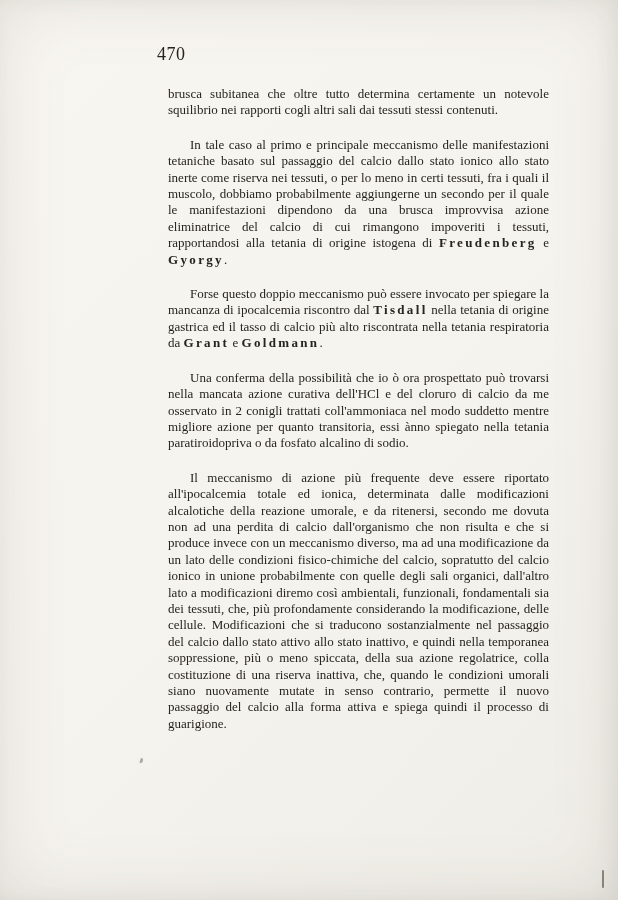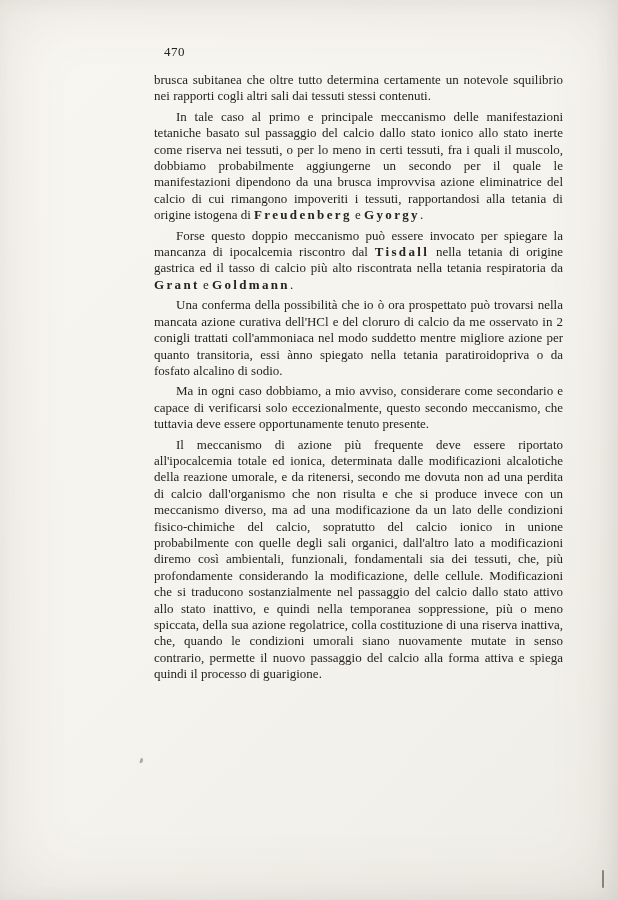--- a/index.html
+++ b/index.html
@@ -16,33 +16,33 @@
     color: #26241f;
   }
   .page {
     position: absolute;
     inset: 0;
     background: linear-gradient(135deg, #f8f6f1 0%, #f5f3ee 55%, #efede7 100%);
     box-shadow: inset 0 0 70px rgba(90,85,75,0.13), inset -6px 0 18px rgba(90,85,75,0.07);
   }
   .page-number {
     position: absolute;
-    left: 164px;
+    left: 157px;
     top: 44px;
-    font-size: 13px;
+    font-size: 18px;
     letter-spacing: 0.5px;
   }
   .text-block {
     position: absolute;
     left: 150px;
     top: 68px;
     width: 417px;
   }
   .para {
-    margin: 4px;
+    margin: 18px;
     font-size: 13px;
     line-height: 16.4px;
     text-align: justify;
     hyphens: auto;
     -webkit-hyphens: auto;
   }
   .para.indent {
     text-indent: 22px;
   }
   .spaced {
@@ -73,19 +73,18 @@
 <body>
 
 <div class="page">
   <div class="page-number">470</div>
 
   <div class="text-block" id="paragraphs">
       <p class="para"><span>brusca subitanea che oltre tutto determina certamente un notevole squilibrio nei rapporti cogli altri sali dai tessuti stessi contenuti.</span></p>
       <p class="para indent"><span>In tale caso al primo e principale meccanismo delle manifestazioni tetaniche basato sul passaggio del calcio dallo stato ionico allo stato inerte come riserva nei tessuti, o per lo meno in certi tessuti, fra i quali il muscolo, dobbiamo probabilmente aggiungerne un secondo per il quale le manifestazioni dipendono da una brusca improvvisa azione eliminatrice del calcio di cui rimangono impoveriti i tessuti, rapportandosi alla tetania di origine istogena di </span><span class="spaced">Freudenberg</span><span> e </span><span class="spaced">Gyorgy</span><span>.</span></p>
       <p class="para indent"><span>Forse questo doppio meccanismo può essere invocato per spiegare la mancanza di ipocalcemia riscontro dal </span><span class="spaced">Tisdall</span><span> nella tetania di origine gastrica ed il tasso di calcio più alto riscontrata nella tetania respiratoria da </span><span class="spaced">Grant</span><span> e </span><span class="spaced">Goldmann</span><span>.</span></p>
       <p class="para indent"><span>Una conferma della possibilità che io ò ora prospettato può trovarsi nella mancata azione curativa dell'HCl e del cloruro di calcio da me osservato in 2 conigli trattati coll'ammoniaca nel modo suddetto mentre migliore azione per quanto transitoria, essi ànno spiegato nella tetania paratiroidopriva o da fosfato alcalino di sodio.</span></p>
-      <p class="para indent"><span>Ma in ogni caso dobbiamo, a mio avviso, considerare come secondario e capace di verificarsi solo eccezionalmente, questo secondo meccanismo, che tuttavia deve essere opportunamente tenuto presente.</span></p>
       <p class="para indent"><span>Il meccanismo di azione più frequente deve essere riportato all'ipocalcemia totale ed ionica, determinata dalle modificazioni alcalotiche della reazione umorale, e da ritenersi, secondo me dovuta non ad una perdita di calcio dall'organismo che non risulta e che si produce invece con un meccanismo diverso, ma ad una modificazione da un lato delle condizioni fisico-chimiche del calcio, sopratutto del calcio ionico in unione probabilmente con quelle degli sali organici, dall'altro lato a modificazioni diremo così ambientali, funzionali, fondamentali sia dei tessuti, che, più profondamente considerando la modificazione, delle cellule. Modificazioni che si traducono sostanzialmente nel passaggio del calcio dallo stato attivo allo stato inattivo, e quindi nella temporanea soppressione, più o meno spiccata, della sua azione regolatrice, colla costituzione di una riserva inattiva, che, quando le condizioni umorali siano nuovamente mutate in senso contrario, permette il nuovo passaggio del calcio alla forma attiva e spiega quindi il processo di guarigione.</span></p>
     </div>
 
   <div class="scan-speck"></div>
   <div class="scan-artifact"></div>
 </div>
 
 </body></html>

